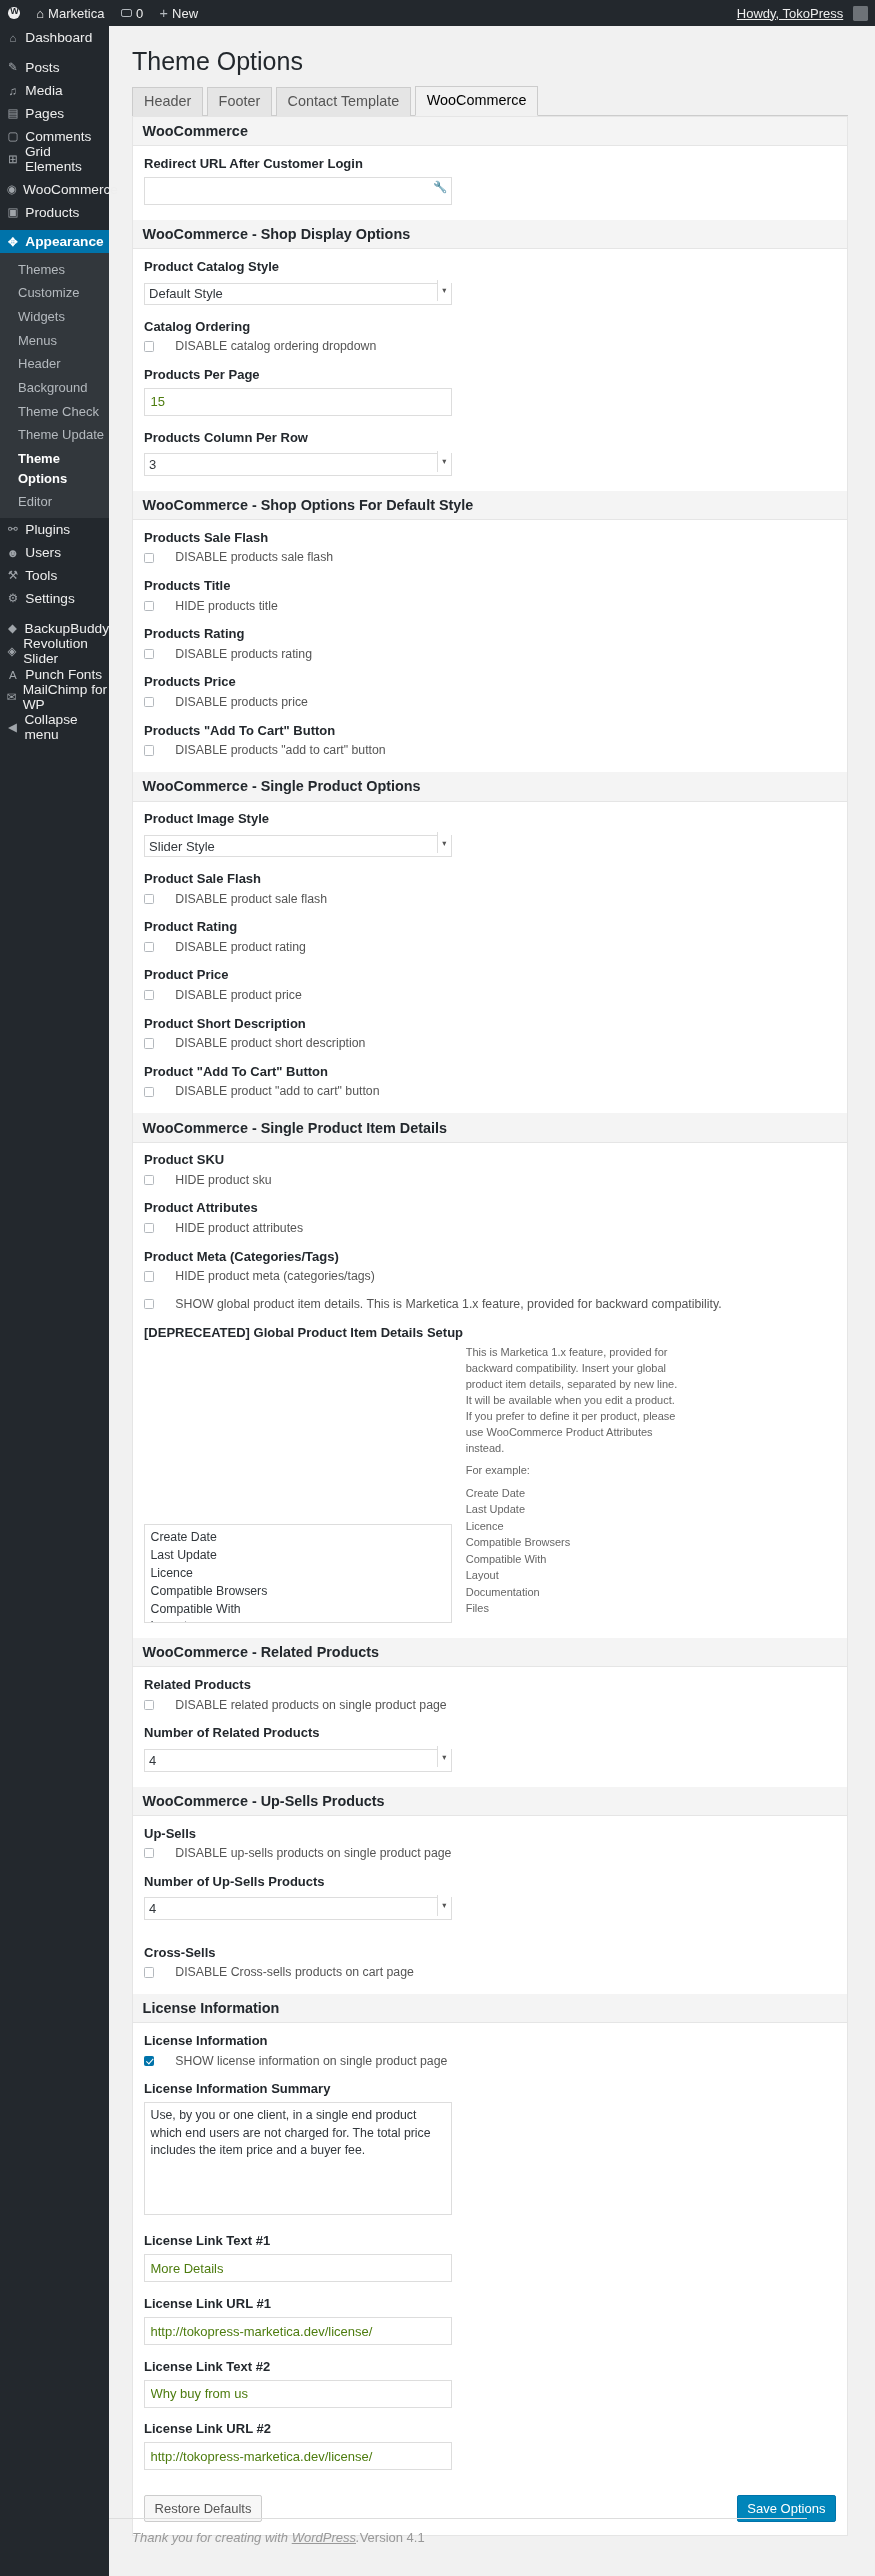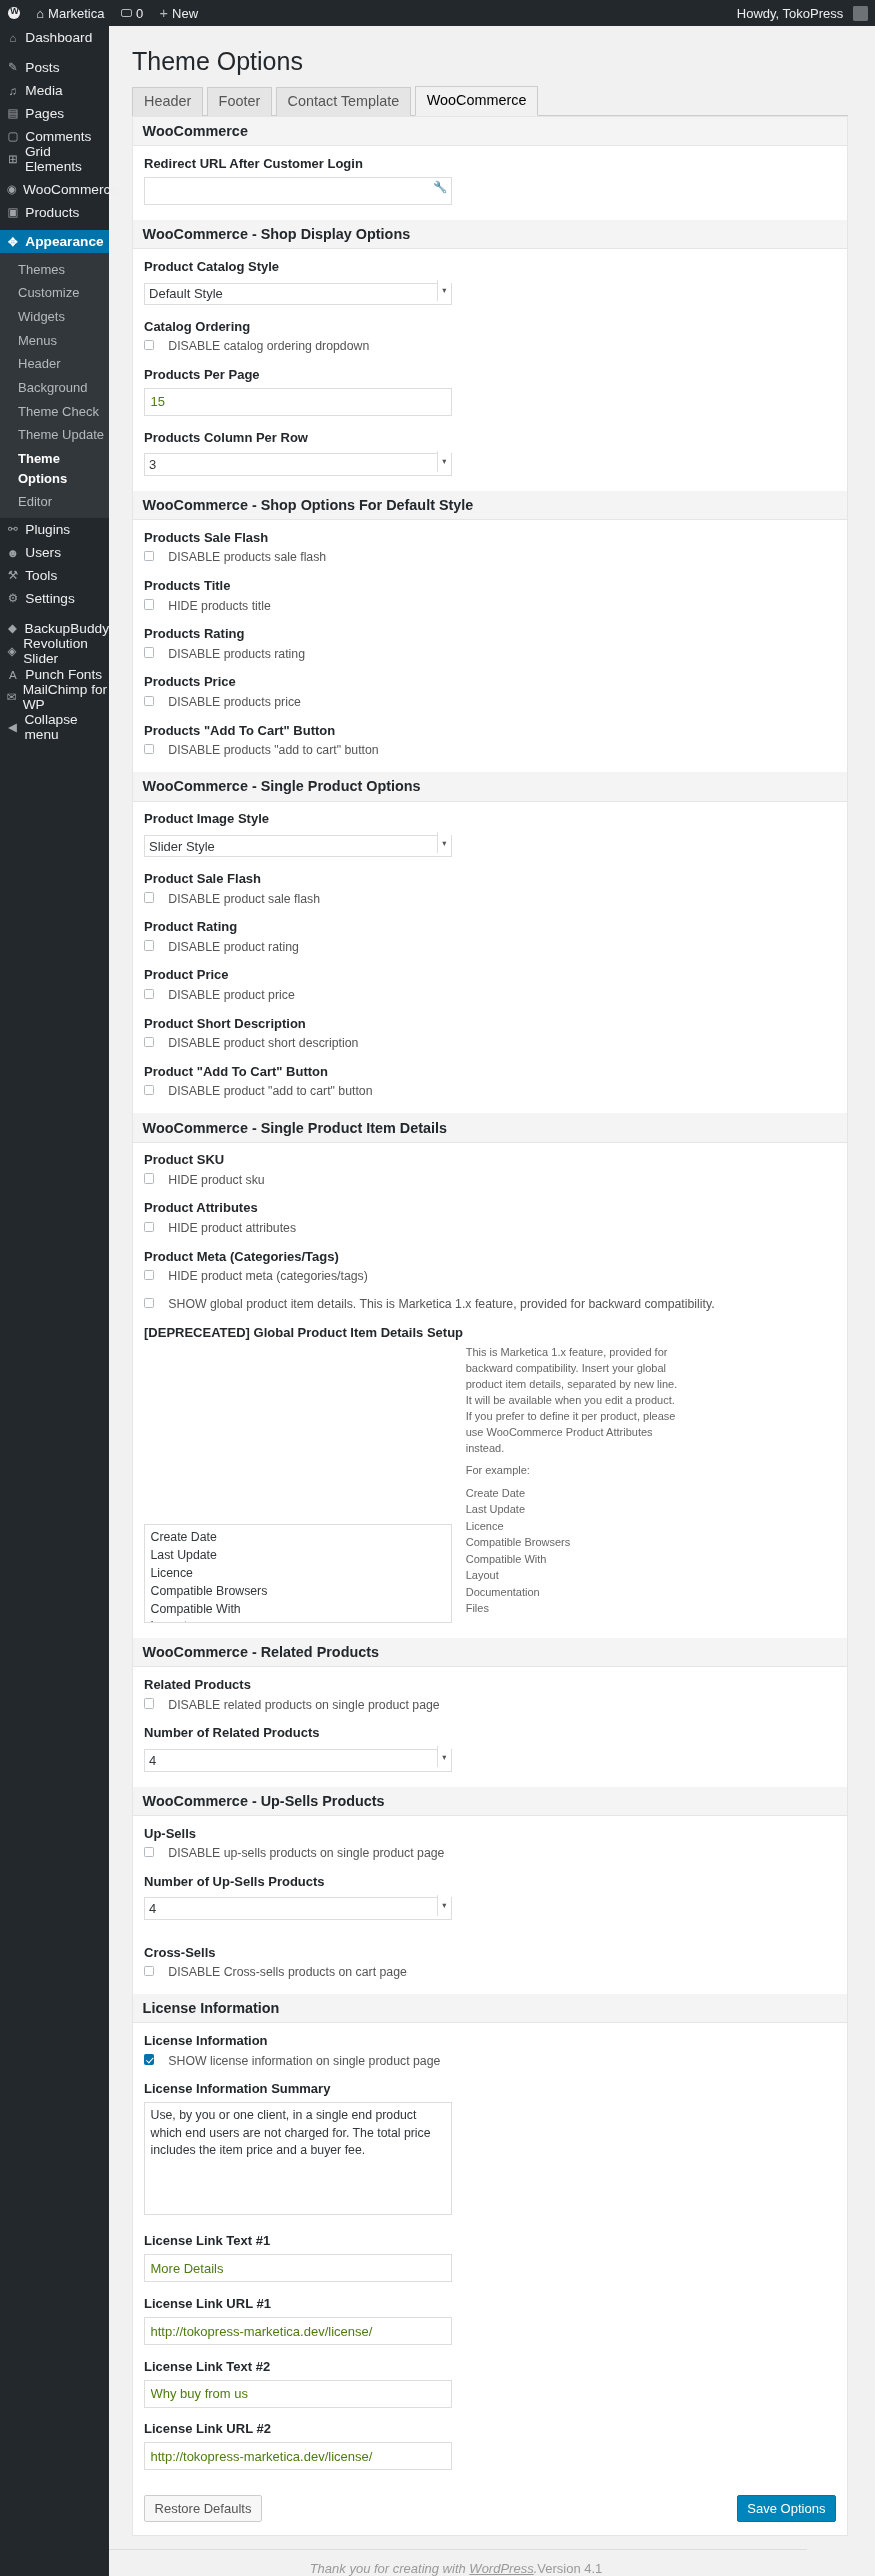--- a/index.html
+++ b/index.html
@@ -18,21 +18,21 @@
   #adminbar {
     position:absolute; top:0; left:0; width:876px; height:26px;
     background:#23282d; color:#eee;
     display:flex; align-items:center;
     font-size:13px;
   }
   #adminbar .ab-item {
     display:flex; align-items:center; gap:4.1px;
     padding:0 8.2px; height:26px; color:#eee; white-space:nowrap;
   }
-  #adminbar .ab-right { margin-left:auto; display:flex; align-items:flex-start; }
+  #adminbar .ab-right { margin-left:auto; display:flex; align-items:flex-start;text-decoration:underline; }
   .wp-logo { width:11.6px; height:11.6px; border-radius:50%; background:#eee; display:inline-block; position:relative;}
   .wp-logo:after{content:"W"; position:absolute; left:2.1px; top:-1.4px; font-size:9px; color:#23282d; font-weight:bold;}
   .ico-bubble{ display:inline-block; width:11px; height:8.2px; border:1.4px solid #b4b9be; border-radius:2.1px; position:relative;}
   .ico-plus{ font-size:14.4px; line-height:1; color:#b4b9be;}
   .avatar-sq{width:15px;height:15px;background:#6d7277;display:inline-block;margin-left:5.5px;border-radius:1.4px;}
 
   
   #adminmenu {
     position:absolute; top:26px; left:0; width:109px; height:2550px;
     background:#23282d;
@@ -99,21 +99,21 @@
     font-family:"Liberation Sans", sans-serif;
     -webkit-appearance:none; appearance:none;
   }
   .sel-wrap { position:relative; width:308px; }
   .sel-wrap .arrow {
     position:absolute; right:1.4px; top:0.7px; width:13.7px; height:21px;
     background:#fff; border-left:0.7px solid #ddd;
     display:flex; align-items:center; justify-content:center;
     font-size:8.2px; color:#555; pointer-events:none;
   }
-  .check-row { display:flex; align-items:flex-start; gap:14px; font-size:12.3px; color:#555; }
+  .check-row { display:flex; align-items:center; gap:21px; font-size:12.3px; color:#555; }
   .cb {
     width:10.3px; height:10.3px; border:0.7px solid #b4b9be; background:#fff;
     border-radius:1.4px; display:inline-block; flex:0 0 auto; margin-top:0.7px;
   }
   .cb.checked { background:#0073aa; border-color:#0073aa; position:relative; }
   .cb.checked:after {
     content:""; position:absolute; left:2.7px; top:0.7px; width:2.7px; height:5.5px;
     border:solid #fff; border-width:0 1.4px 1.4px 0; transform:rotate(42deg);
   }
   textarea {
@@ -135,22 +135,22 @@
     display:inline-block; font-size:13px; line-height:1;
     padding:6.2px 9.6px; border-radius:2.1px; border:0.7px solid #ccc;
     background:#f7f7f7; color:#555;
   }
   .btn-primary { background:#0085ba; border-color:#0073aa; color:#fff; }
 
   #wpfooter {
     position:absolute; left:109px; top:2518px; width:698px;
     padding:11px 27px 0 23px;
     border-top:0.7px solid #ddd;
-    display:flex; justify-content:center;
-    font-size:13px; color:#999; font-style:italic;margin-top:31px;
+    display:flex; justify-content:flex-start;
+    font-size:13px; color:#999; font-style:italic;
   }
   #wpfooter .ver { font-style:normal; }
   #wpfooter a { color:#999; }
 </style>
 </head>
 <body>
 
 <div id="adminbar">
   <div class="ab-item">
     <span class="wp-logo"></span>

